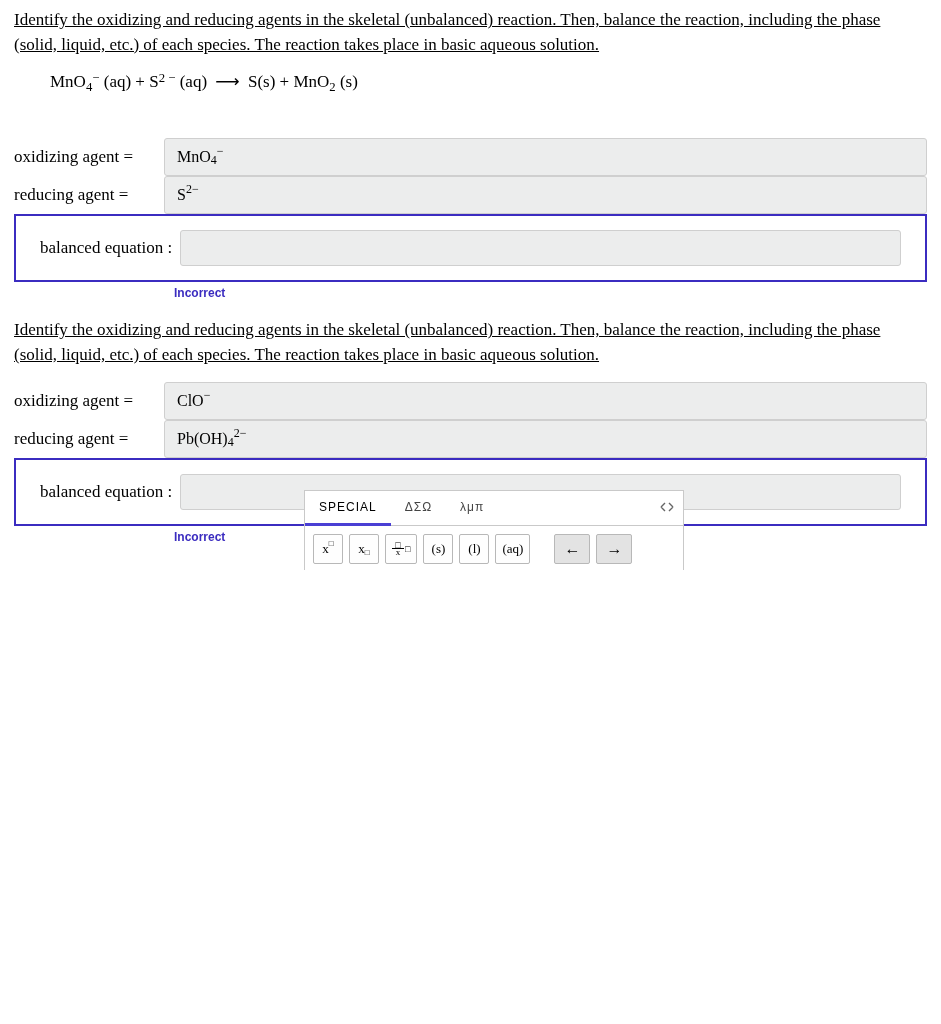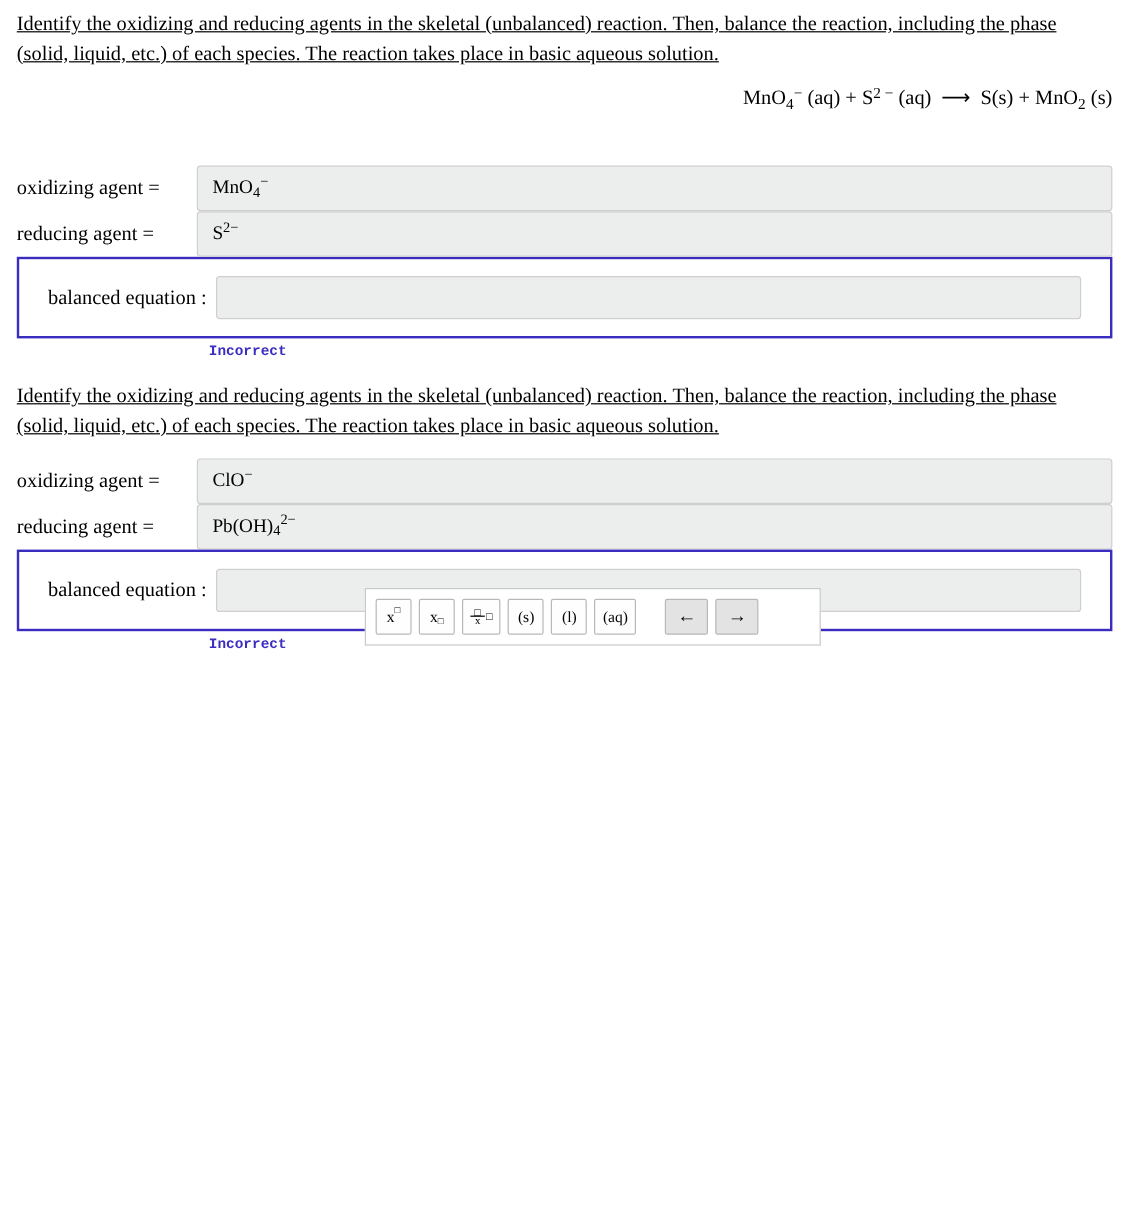--- a/index.html
+++ b/index.html
@@ -6,21 +6,21 @@
   body {
     font-family: "Times New Roman", Times, serif;
     font-size: 17px;
     color: #000;
     margin: 0;
     padding: 8px 14px;
     width: 941px;
     background: #fff;
   }
   .prompt { line-height: 1.45; margin-bottom: 14px; text-decoration: underline; }
-  .equation-block { padding-left: 36px; margin-bottom: 46px; font-size: 17px; text-align: right; }
+  .equation-block { padding-left: 36px; margin-bottom: 46px; font-size: 17px; }
   .field-row { display: flex; align-items: center; }
   .field-label { width: 150px; flex-shrink: 0; white-space: nowrap; }
   .answer-box {
     flex: 1;
     background: #eceded;
     border: 1px solid #cfcfcf;
     border-radius: 3px;
     height: 38px;
     display: flex;
     align-items: center;
@@ -38,21 +38,21 @@
     flex: 1;
     background: #eceded;
     border: 1px solid #cfcfcf;
     border-radius: 3px;
     height: 36px;
   }
   .incorrect {
     color: #3b2cc0;
     font-weight: bold;
     font-size: 12px;
-    font-family: Liberation Mono, monospace;
+    font-family: Liberation Sans, sans-serif;
     margin-left: 160px;
     margin-top: 4px;
     margin-bottom: 18px;
   }
   .sub { font-size: 0.75em; position: relative; top: 0.3em; }
   .sup { font-size: 0.75em; position: relative; top: -0.45em; }
   .arrow { display:inline-block; padding: 0 4px; }
   .question-block { margin-bottom: 6px; }
   .palette-wrap {
     position: absolute;
@@ -119,20 +119,30 @@
   </div>
 
   <div class="second-balanced">
     <div class="balanced-wrap">
       <div class="balanced-label">balanced equation :</div>
       <div class="balanced-box"></div>
     </div>
     <div class="incorrect">Incorrect</div>
 
     <div class="palette-wrap" style="top:32px;">
+      <div class="palette-tabs">
+        <div class="ptab active">SPECIAL</div>
+        <div class="ptab">ΔΣΩ</div>
+        <div class="ptab">λμπ</div>
+        <div class="palette-close">
+          <svg width="14" height="14" viewBox="0 0 14 14">
+              <path d="M1 7 L5 11 M1 7 L5 3 M13 7 L9 3 M13 7 L9 11" stroke="#666" stroke-width="1.4" fill="none"></path>
+            </svg>
+        </div>
+      </div>
       <div class="palette-body">
         <div class="pbtn">x<span class="bx" style="position:relative;top:-5px;">□</span></div>
         <div class="pbtn">x<span class="bx" style="position:relative;top:4px;">□</span></div>
         <div class="pbtn">
             <span style="display:flex;flex-direction:column;align-items:center;line-height:0.7;font-size:9px;">
               <span>□</span>
               <span style="border-top:1px solid #000;width:12px;"></span>
               <span>x</span>
             </span>
             <span style="margin-left:1px;font-size:9px;">□</span>

